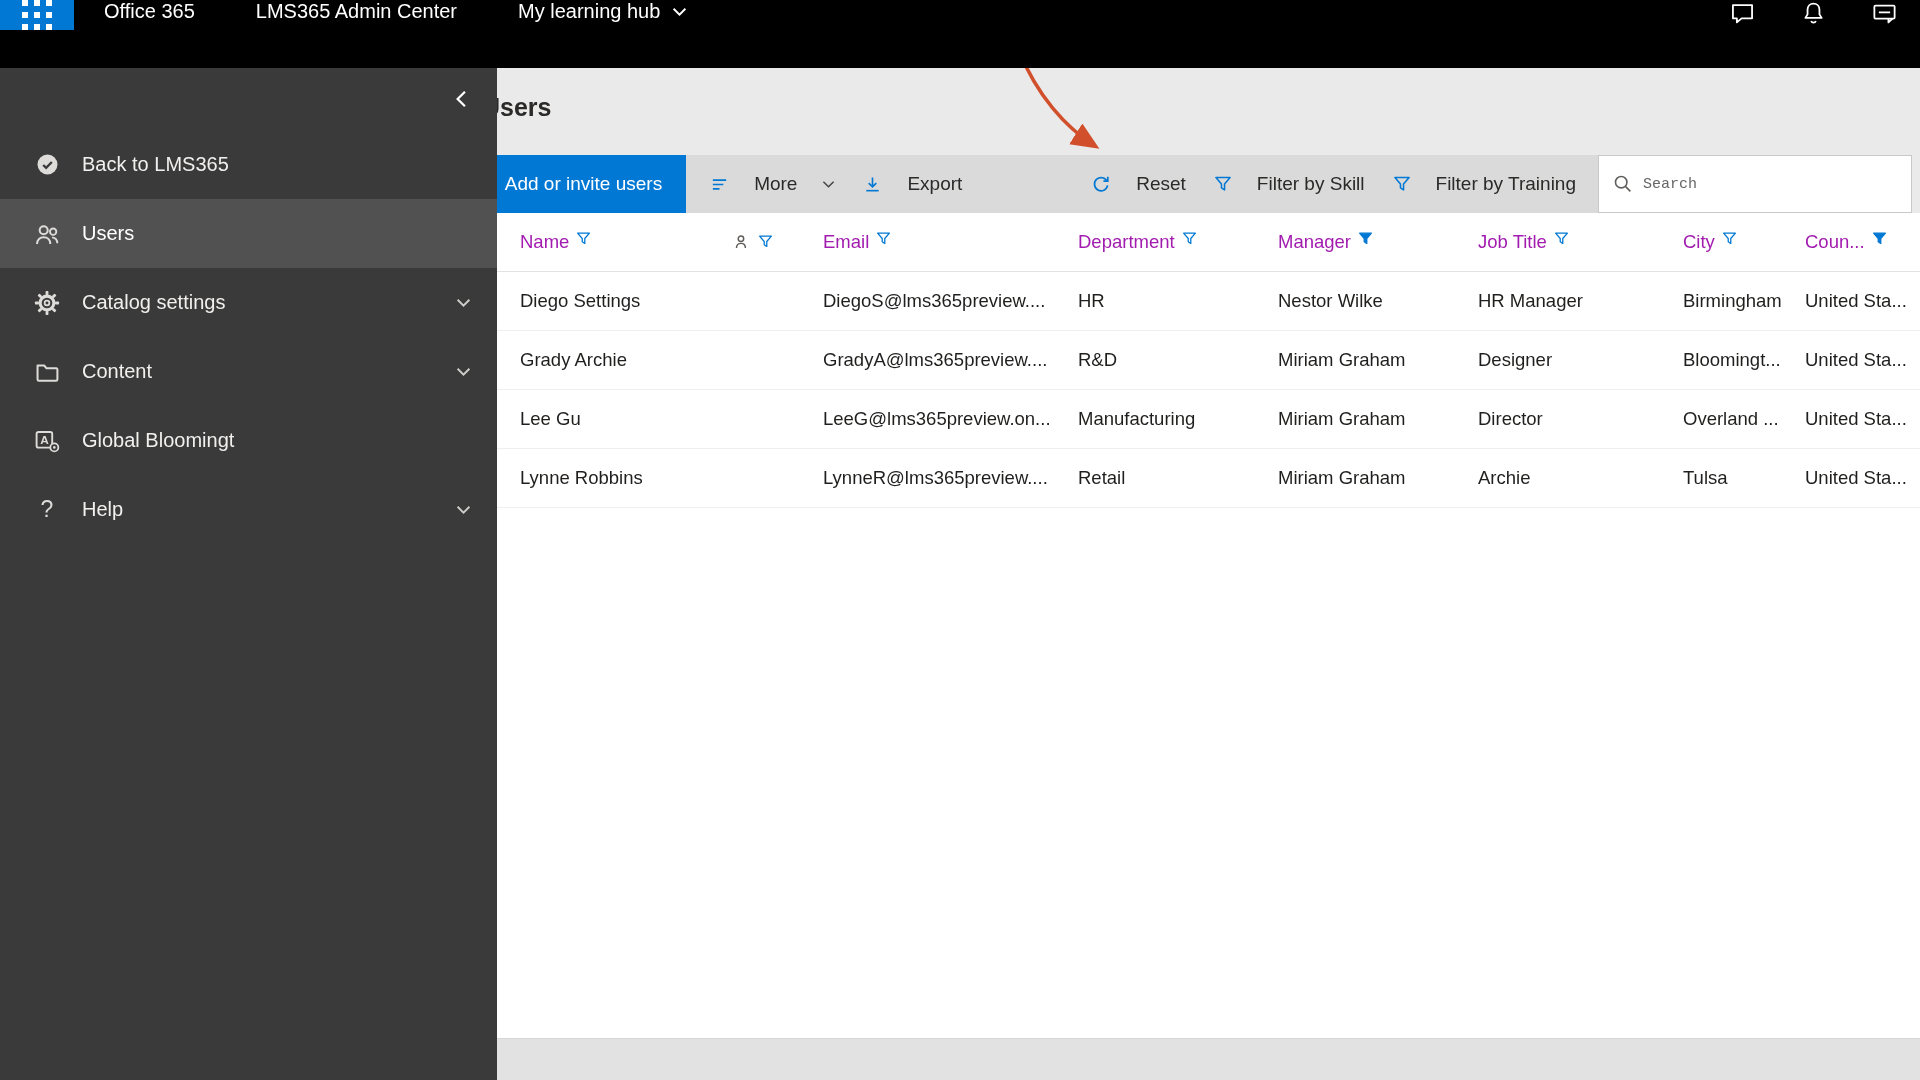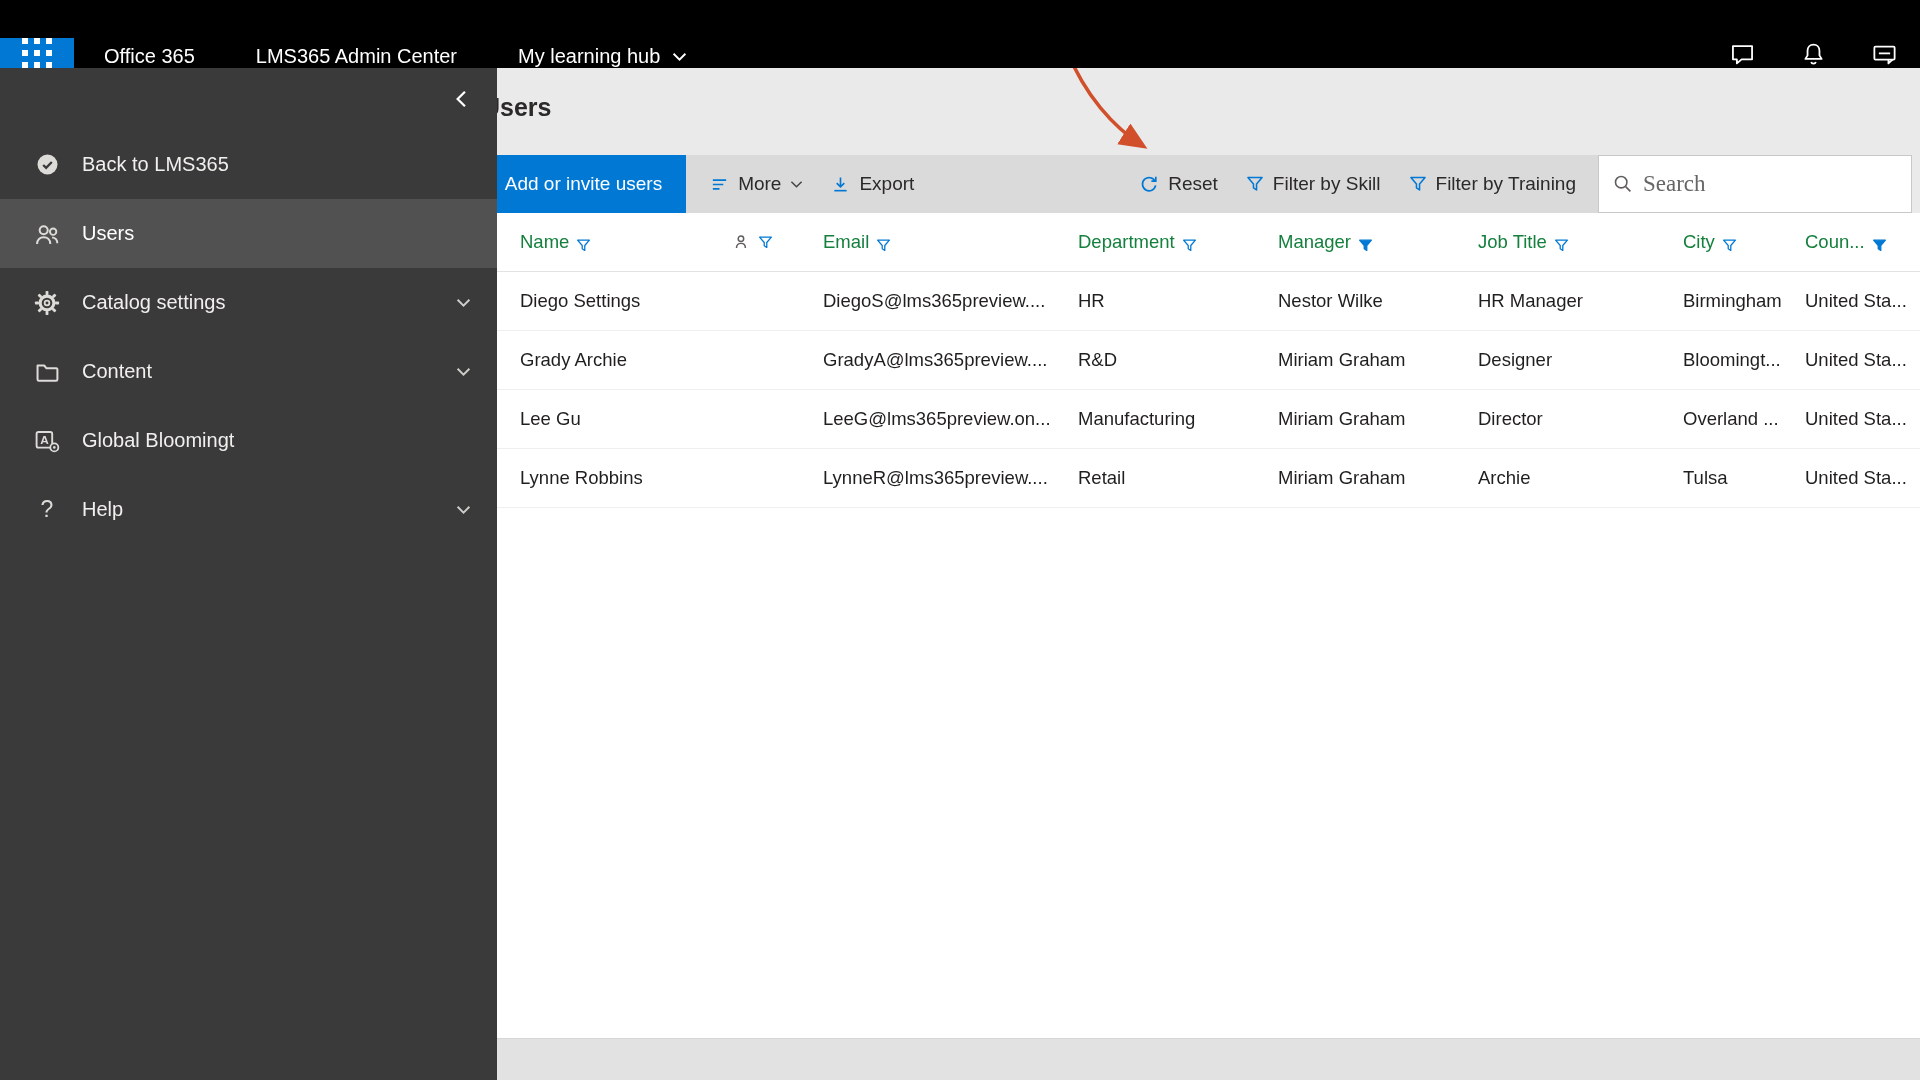--- a/index.html
+++ b/index.html
@@ -1,21 +1,21 @@
 <!DOCTYPE html>
 <html><head>
 <meta charset="utf-8">
 <style>
   *{box-sizing:border-box;margin:0;padding:0}
   html,body{width:1920px;height:1080px;overflow:hidden;background:#eaeaea;
     font-family:"Liberation Sans","DejaVu Sans",sans-serif;}
 
   
   .topbar{position:absolute;top:0;left:0;right:0;height:68px;background:#000;
-    display:flex;align-items:flex-end;color:#fff;z-index:20}
+    display:flex;align-items:flex-start;color:#fff;z-index:20}
   .waffle{width:74px;background:#0078d4;border:none;display:flex;align-items:center;
     justify-content:center;cursor:pointer;flex:none}
   .tb-text{display:flex;align-items:center;padding:0 30px;font-size:20px;
     white-space:nowrap;cursor:pointer;gap:12px}
   .tb-sep{width:1px;background:rgba(255,255,255,.55);flex:none}
   .tb-spacer{flex:1}
   .tb-icon-btn{width:70px;background:none;border:none;display:flex;align-items:center;
     justify-content:center;cursor:pointer;color:#fff;flex:none}
   .profile{display:flex;align-items:center;gap:14px;padding:0 28px;cursor:pointer;
     font-size:20px;white-space:nowrap}
@@ -39,41 +39,41 @@
   .main{position:absolute;top:68px;left:441px;right:0;bottom:0;background:#eaeaea}
   .page-title{padding:25px 0 0 41px;font-size:25px;font-weight:700;color:#2b2a29}
 
   .toolbar{position:absolute;top:87px;left:0;right:0;height:58px;display:flex;
     align-items:stretch;padding-left:12px;z-index:5}
   .btn-primary{display:flex;align-items:center;gap:12px;background:#0078d4;color:#fff;
     border:none;padding:0 24px;font-size:19px;cursor:pointer;font-family:inherit;flex:none}
   .plus{font-size:27px;font-weight:400;line-height:1;margin-top:-3px}
   .cmd-strip{flex:1;background:#dadada;display:flex;align-items:center;
     padding:0 8px 0 10px;min-width:0}
-  .cmd{display:flex;align-items:center;gap:9px;font-size:19px;color:#2b2a29;
+  .cmd{display:flex;align-items:center;gap:25px;font-size:19px;color:#2b2a29;
     padding:16px 14px;cursor:pointer;height:100%;position:relative;white-space:nowrap}
   .cmd-reset{margin-left:auto}
   .searchbox{width:314px;margin-right:8px;background:#fff;border:1px solid #c8c8c8;
     display:flex;align-items:center;gap:10px;padding:0 14px;flex:none}
-  .searchbox input{border:none;outline:none;font-size:23px;flex:1;min-width:0;
-    font-family:Liberation Serif, serif;color:#333;background:transparent}
+  .searchbox input{border:none;outline:none;font-size:15px;flex:1;min-width:0;
+    font-family:Liberation Mono, monospace;color:#333;background:transparent}
   .searchbox input::placeholder{color:#666}
 
   .reset-arrow{position:absolute;left:-70px;top:-112px;width:112px;height:120px;
     pointer-events:none;z-index:30;overflow:visible}
 
   
   .table{position:absolute;top:145px;left:0;right:0;bottom:42px;background:#fff;
     overflow:hidden}
   .thead,.trow{display:grid;
     grid-template-columns:215px 88px 255px 200px 200px 205px 122px 1fr;
     align-items:center;padding-left:79px}
   .thead{height:59px;border-bottom:1px solid #e2e2e2}
   .trow{height:59px;border-bottom:1px solid #efefef;cursor:pointer}
-  .th{display:flex;align-items:flex-end;gap:7px;font-size:18.5px;color:#15803d;
+  .th{display:flex;align-items:flex-start;gap:7px;font-size:18.5px;color:#a21caf;
     cursor:pointer;white-space:nowrap;padding-right:8px}
   .td{font-size:18.5px;color:#201f1e;padding-right:12px;white-space:nowrap;
     overflow:hidden;text-overflow:ellipsis}
   .bottom-strip{position:absolute;left:0;right:0;bottom:0;height:42px;
     background:#e2e2e2;border-top:1px solid #d6d6d6}
 
   svg{display:block}
 </style>
 </head>
 <body>

